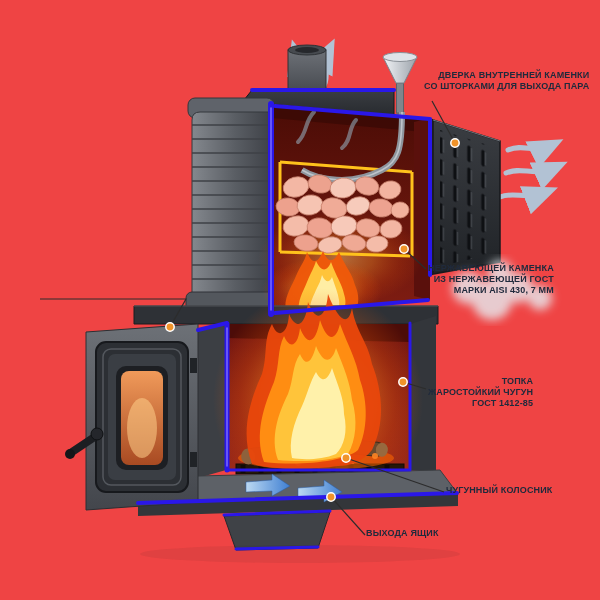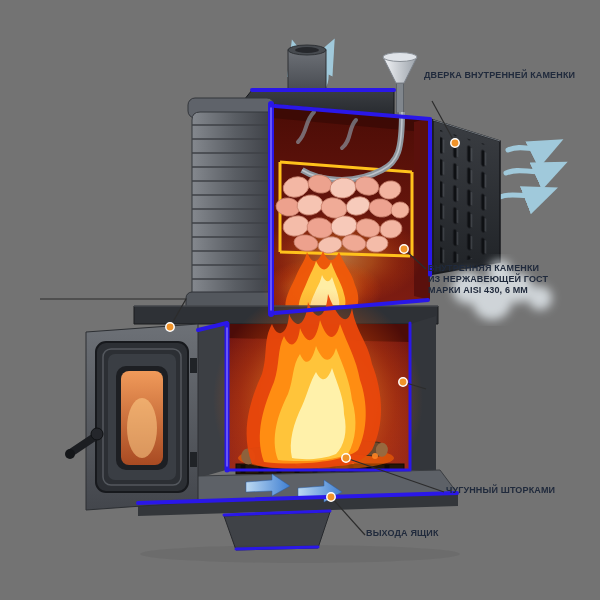--- a/index.html
+++ b/index.html
@@ -1,17 +1,17 @@
 <!DOCTYPE html>
 <html><head>
 <meta charset="utf-8">
 <style>
   html,body{margin:0;padding:0;background:#fff;}
-  .stage{position:relative;width:600px;height:600px;background:#737373;overflow:hidden;
-         font-family:"Liberation Sans",sans-serif;}
+  .stage{position:relative;width:600px;height:600px;background:#ef4444;overflow:hidden;
+         font-family:"Liberation Sans",sans-serif;text-align:right;}
   .stage svg{position:absolute;left:0;top:0;}
   .lbl{position:absolute;font-size:9px;font-weight:bold;color:#202a3c;
        line-height:11px;letter-spacing:.15px;white-space:nowrap;}
   .lbl .ln{display:block;}
 </style>
 </head>
 <body>
 
 <div class="stage">
 
@@ -256,31 +256,37 @@
     <circle cx="170" cy="327" r="4.2" fill="#f0932a"></circle>
     <circle cx="404" cy="249" r="4.2" fill="#f0932a"></circle>
     <circle cx="403" cy="382" r="4.2" fill="#f0932a"></circle>
     <circle cx="346" cy="458" r="4.2" fill="#f0932a"></circle>
     <circle cx="331" cy="497" r="4.2" fill="#f0932a"></circle>
   </g>
 </svg>
 
 <div class="lbl" style="left:424px;top:70px">
   <span class="ln">ДВЕРКА ВНУТРЕННЕЙ КАМЕНКИ</span>
+  <span class="ln">СО ШТОРКАМИ ДЛЯ ВЫХОДА ПАРА</span>
 </div>
 
 
 <div class="lbl" style="left:428px;top:263px">
-  <span class="ln">ВНУТРЕННЯЯ КАМЕНКИ</span>
+  <span class="ln">НЕРЖАВЕЮЩЕЙ КАМЕНКА</span>
   <span class="ln">ИЗ НЕРЖАВЕЮЩЕЙ ГОСТ</span>
-  <span class="ln">МАРКИ AISI 430, 6 ММ</span>
-</div>
-
+  <span class="ln">МАРКИ AISI 430, 7 ММ</span>
+</div>
+
+<div class="lbl" style="left:428px;top:376px">
+  <span class="ln">ТОПКА</span>
+  <span class="ln">ЖАРОСТОЙКИЙ ЧУГУН</span>
+  <span class="ln">ГОСТ 1412-85</span>
+</div>
 
 <div class="lbl" style="left:446px;top:485px">
-  <span class="ln">ЧУГУННЫЙ ШТОРКАМИ</span>
+  <span class="ln">ЧУГУННЫЙ КОЛОСНИК</span>
 </div>
 
 <div class="lbl" style="left:366px;top:528px">
   <span class="ln">ВЫХОДА ЯЩИК</span>
 </div>
 
 </div>
 
 </body></html>

